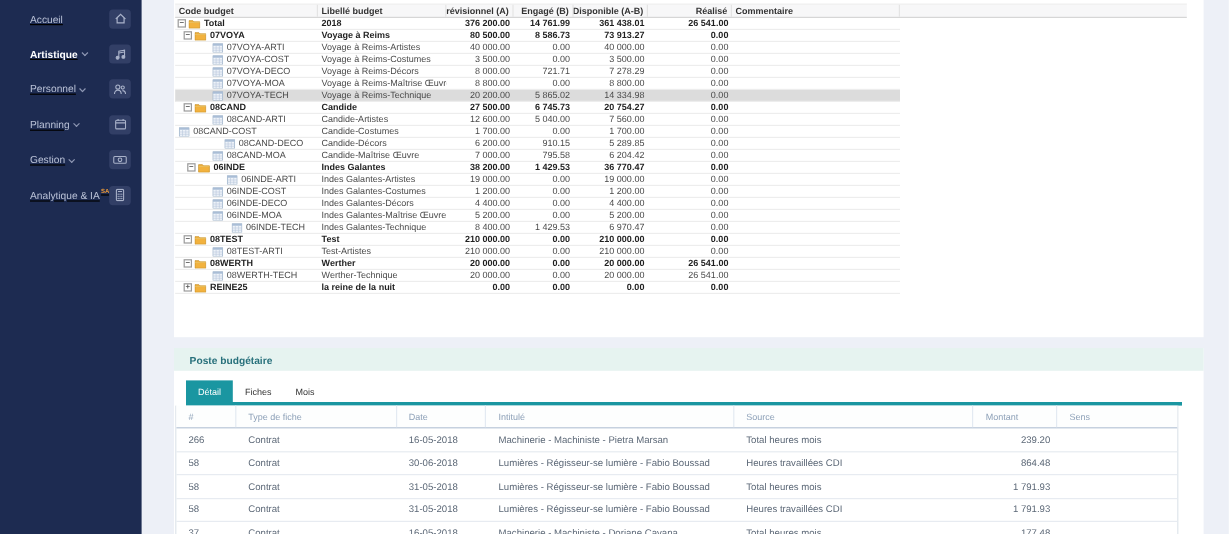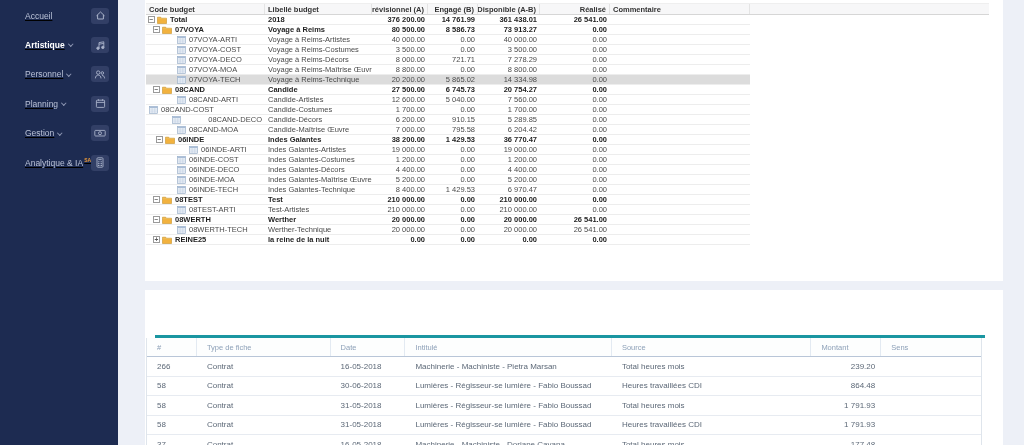--- a/index.html
+++ b/index.html
@@ -328,21 +328,21 @@
             <span>08CAND-COST</span>
           </div>
           <div class="g-cell" style="width: 107px;">Candide-Costumes</div>
           <div class="g-cell num" style="width: 56px;">1 700.00</div>
           <div class="g-cell num" style="width: 50px;">0.00</div>
           <div class="g-cell num" style="width: 62px;">1 700.00</div>
           <div class="g-cell num" style="width: 70px;">0.00</div>
           <div class="g-cell" style="width: 140px;"></div>
         </div>
         <div class="g-row">
-          <div class="g-cell" style="width: 119px; padding-left: 26px; justify-content: space-between;">
+          <div class="g-cell" style="width: 119px; padding-left: 41px;">
             <span class="tree-icon">
               <svg width="9" height="8" viewBox="0 0 9 8">
                 <rect x="0.4" y="0.4" width="8.2" height="7.2" fill="#eef3f9" stroke="#8fa6c0" stroke-width="0.6"></rect>
                 <rect x="0.4" y="0.4" width="8.2" height="1.7" fill="#a9bdd6"></rect>
                 <path d="M0.4 4 H8.6 M0.4 5.9 H8.6 M3.1 2.1 V7.6 M5.8 2.1 V7.6" stroke="#b9c8dc" stroke-width="0.5" fill="none"></path>
               </svg>
             </span>
             <span>08CAND-DECO</span>
           </div>
           <div class="g-cell" style="width: 107px;">Candide-Décors</div>
@@ -454,21 +454,21 @@
             <span>06INDE-MOA</span>
           </div>
           <div class="g-cell" style="width: 107px;">Indes Galantes-Maîtrise Œuvre</div>
           <div class="g-cell num" style="width: 56px;">5 200.00</div>
           <div class="g-cell num" style="width: 50px;">0.00</div>
           <div class="g-cell num" style="width: 62px;">5 200.00</div>
           <div class="g-cell num" style="width: 70px;">0.00</div>
           <div class="g-cell" style="width: 140px;"></div>
         </div>
         <div class="g-row">
-          <div class="g-cell" style="width: 119px; padding-left: 31px;">
+          <div class="g-cell" style="width: 119px; padding-left: 47px;">
             <span class="tree-icon">
               <svg width="9" height="8" viewBox="0 0 9 8">
                 <rect x="0.4" y="0.4" width="8.2" height="7.2" fill="#eef3f9" stroke="#8fa6c0" stroke-width="0.6"></rect>
                 <rect x="0.4" y="0.4" width="8.2" height="1.7" fill="#a9bdd6"></rect>
                 <path d="M0.4 4 H8.6 M0.4 5.9 H8.6 M3.1 2.1 V7.6 M5.8 2.1 V7.6" stroke="#b9c8dc" stroke-width="0.5" fill="none"></path>
               </svg>
             </span>
             <span>06INDE-TECH</span>
           </div>
           <div class="g-cell" style="width: 107px;">Indes Galantes-Technique</div>
@@ -566,20 +566,28 @@
           <div class="g-cell num" style="width: 50px;">0.00</div>
           <div class="g-cell num" style="width: 62px;">0.00</div>
           <div class="g-cell num" style="width: 70px;">0.00</div>
           <div class="g-cell" style="width: 140px;"></div>
         </div>
       </div>
   </div>
 </section>
 
 <section class="card-bottom">
+  <div class="mint">
+    <span class="mint-title">Poste budgétaire</span>
+  </div>
+  <div class="tabs" id="poste-tabs">
+      <div class="tab active" style="background: rgb(26, 150, 161);">Détail</div>
+      <div class="tab">Fiches</div>
+      <div class="tab">Mois</div>
+    </div>
   <div class="teal-line" id="teal-line" style="background: rgb(26, 150, 161);"></div>
   <div class="ptable">
     <div class="p-header" id="poste-header">
         <div class="ph-cell" style="width: 50px;">#</div>
         <div class="ph-cell" style="width: 134px;">Type de fiche</div>
         <div class="ph-cell" style="width: 75px;">Date</div>
         <div class="ph-cell" style="width: 207px;">Intitulé</div>
         <div class="ph-cell" style="width: 200px;">Source</div>
         <div class="ph-cell" style="width: 70px;">Montant</div>
         <div class="ph-cell" style="width: 100px;">Sens</div>

